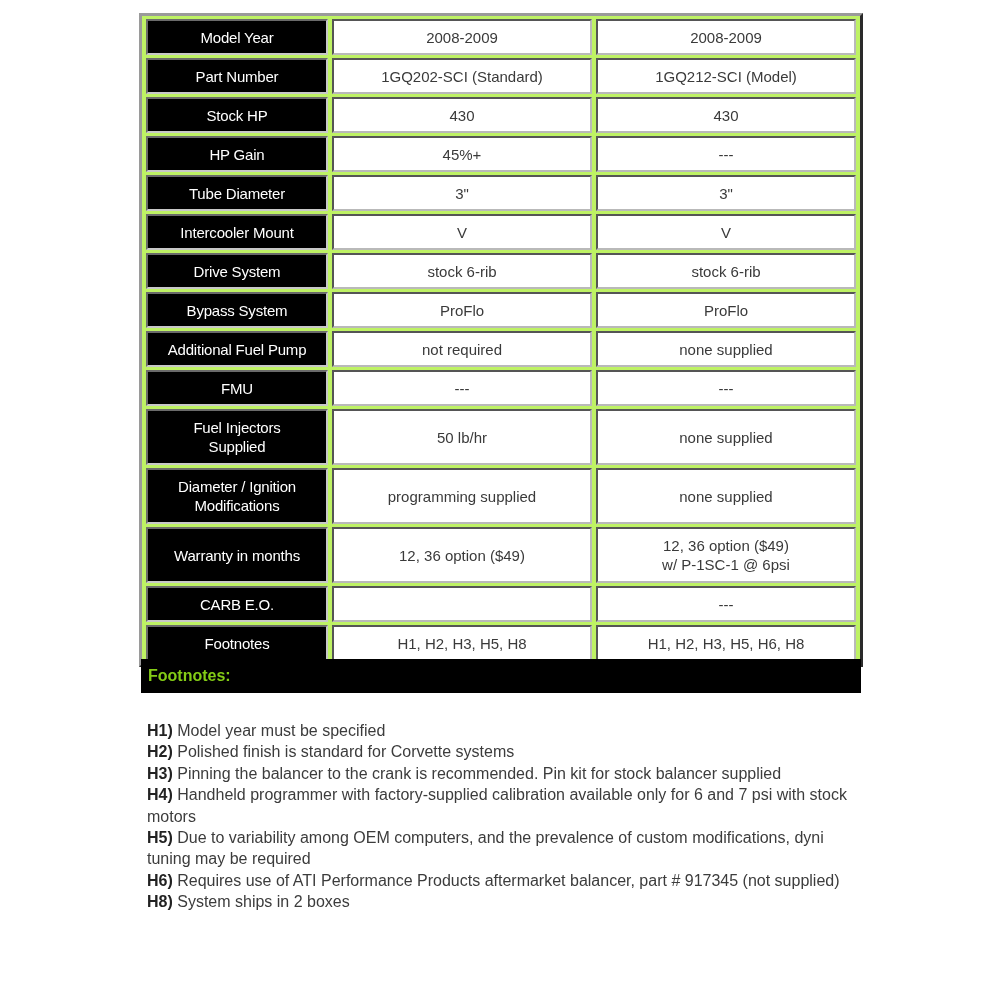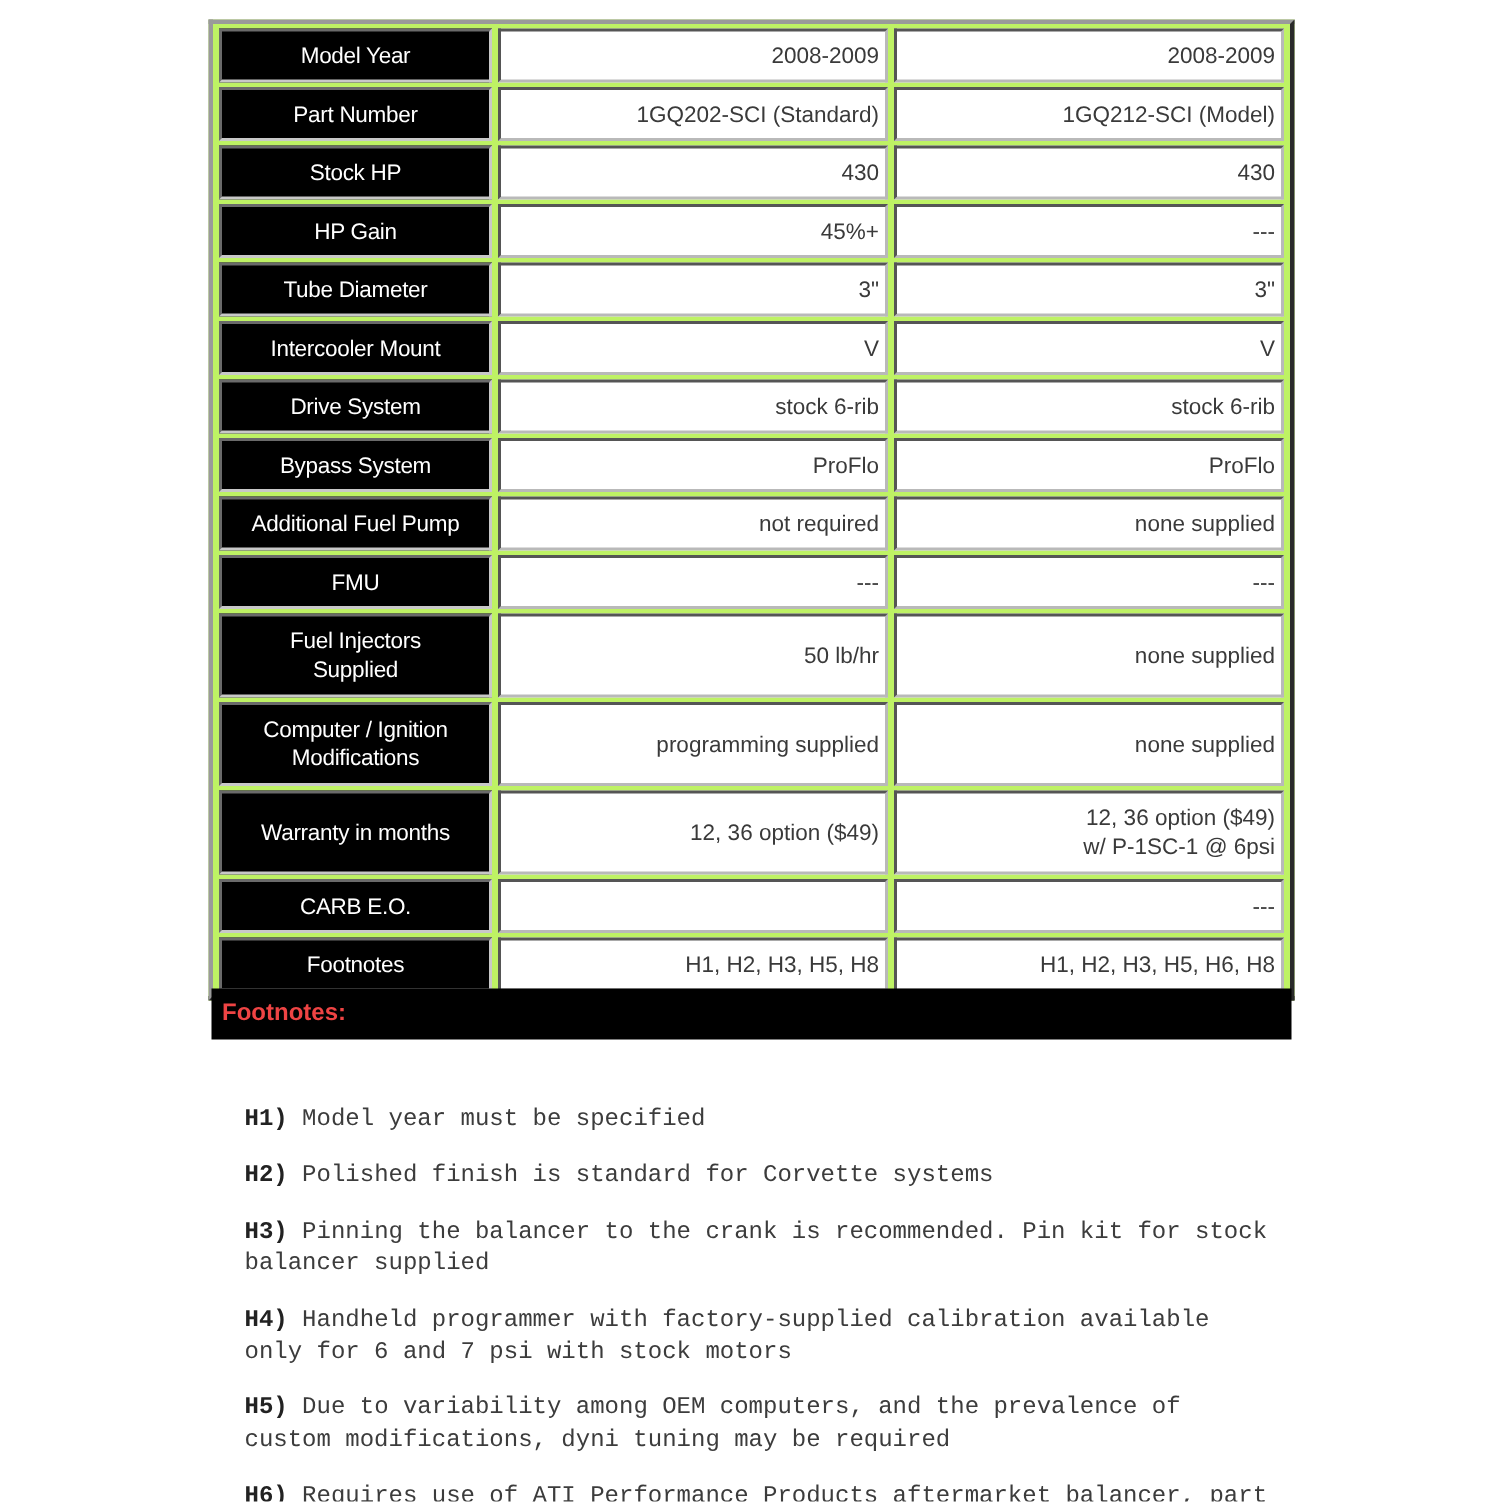--- a/index.html
+++ b/index.html
@@ -43,49 +43,48 @@
     .spec-table td.label {
       background: #000000;
       color: #ffffff;
       width: 170px;
       border-color: #6a6a6a #c8c8c8 #c8c8c8 #6a6a6a;
       letter-spacing: -0.2px;
     }
     .spec-table td.value {
       background: #ffffff;
       color: #3a3a3a;
-      text-align: right;
     }
     .footnotes-bar {
       position: absolute;
       left: 141px;
       top: 659px;
       width: 720px;
       height: 34px;
       background: #000000;
-      color: #ef4444;
+      color: #84cc16;
       font-weight: bold;
       font-size: 16px;
       line-height: 34px;
       box-sizing: border-box;
       padding-left: 7px;
     }
     .footnotes-list {
       position: absolute;
       left: 147px;
       top: 720px;
       width: 715px;
       margin: 0;
       padding: 0;
       list-style: none;
       font-size: 16px;
       line-height: 21.4px;
       color: #3c3c3c;
     }
-    .footnotes-list li { margin: 16px; padding: 0; font-family: Liberation Mono, monospace; }
+    .footnotes-list li { margin: 0; padding: 0; }
     .fn-code { font-weight: bold; color: #222222; }
   </style>
 </head>
 <body>
 
 <table class="spec-table">
   <tbody>
     <tr>
       <td class="label">Model Year</td>
       <td class="value">2008-2009</td>
@@ -139,21 +138,21 @@
     <tr class="tall">
       <td class="label">
         <span>Fuel Injectors</span><br>
         <span>Supplied</span>
       </td>
       <td class="value">50 lb/hr</td>
       <td class="value">none supplied</td>
     </tr>
     <tr class="tall">
       <td class="label">
-        <span>Computer / Ignition</span><br>
+        <span>Diameter / Ignition</span><br>
         <span>Modifications</span>
       </td>
       <td class="value">programming supplied</td>
       <td class="value">none supplied</td>
     </tr>
     <tr class="tall">
       <td class="label">Warranty in months</td>
       <td class="value">12, 36 option ($49)</td>
       <td class="value">
         <span>12, 36 option ($49)</span><br>

